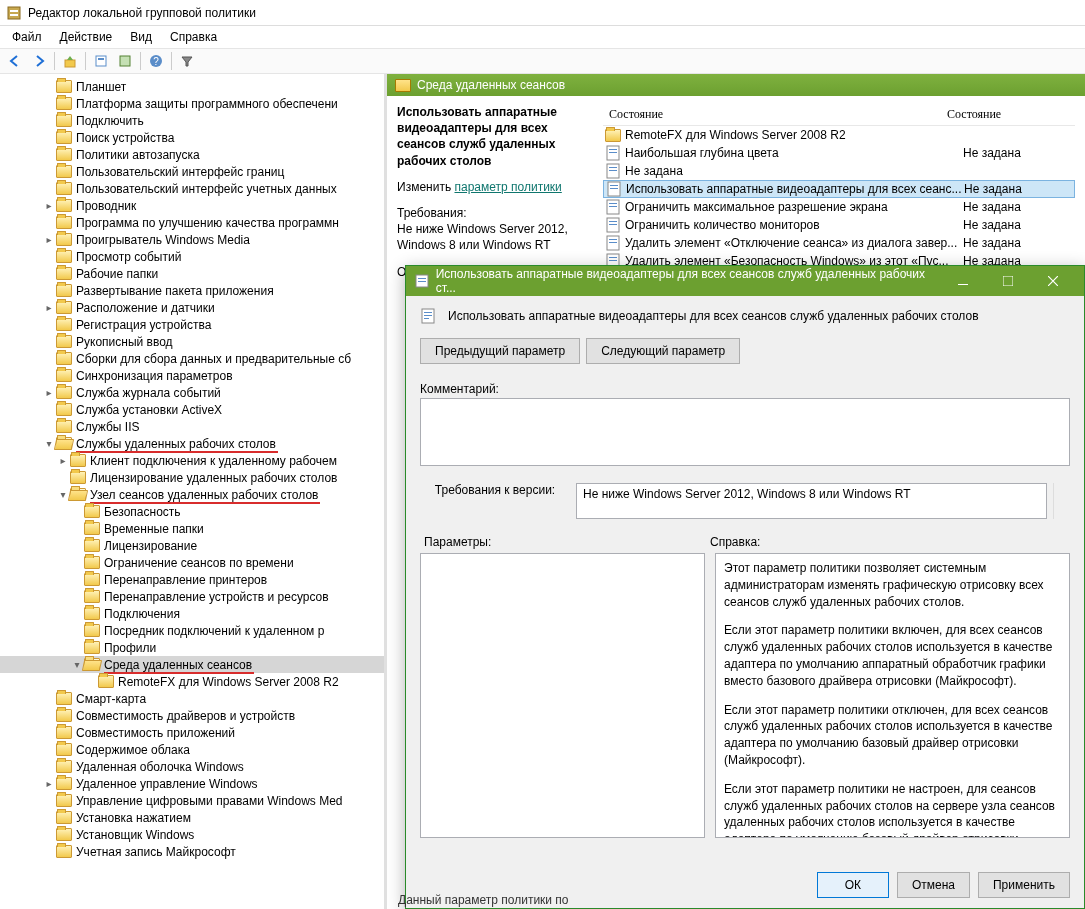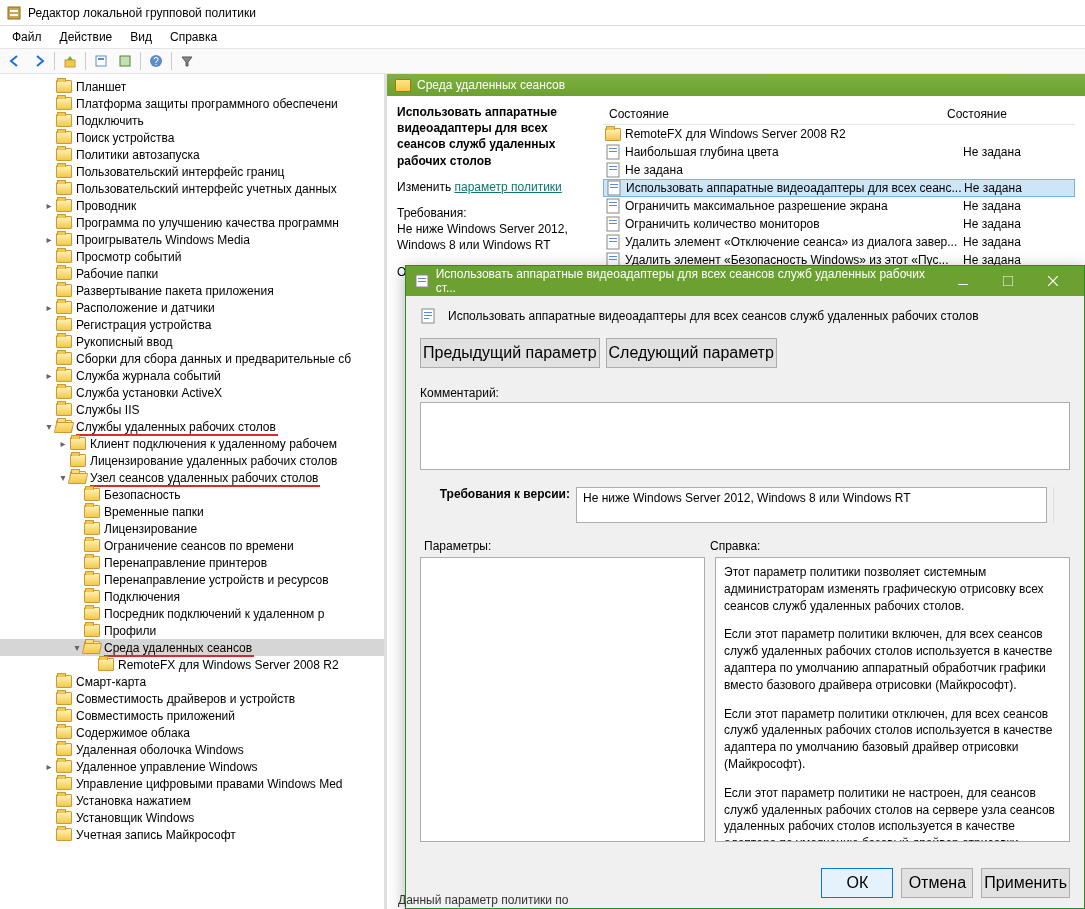--- a/index.html
+++ b/index.html
@@ -29,35 +29,35 @@
   .content-pane { flex:1; position:relative; background:#fff;}
   .cp-header { background: linear-gradient(#7fb13f,#6ca030); color:#fff; height:22px; display:flex; align-items:center; padding:0 8px; gap:6px;}
   .cp-header .folder-icon-hdr { width:16px;height:13px; background:linear-gradient(#ffe38a,#f2c94c); border:1px solid #a47a00; border-radius:1px; position:relative;}
   .cp-body { display:flex; padding: 8px 10px 0 10px; gap:16px;}
   .cp-left { width: 190px; font-size:12px;}
   .cp-left .bold { font-weight:bold; }
   .cp-left .link { color:#0f766e; text-decoration:underline; cursor:pointer;}
   .cp-left p { margin-bottom:10px; line-height:1.35;}
   .cp-list { flex:1; }
   .cp-list-hdr { display:flex; border-bottom:1px solid #e8e8e8;}
-  .cp-list-hdr .col { padding:3px 6px; font-weight:normal;}
+  .cp-list-hdr .col { padding:3px 6px; font-weight:normal;font-family:Liberation Serif, serif;}
   .cp-list-row { display:flex; align-items:center; height:18px; padding-left:2px;}
   .cp-list-row.selected { background:#cde6f7; border:1px solid #7bb3e0;}
   .setting-icon { width:16px;height:16px; margin-right:4px; display:inline-flex; align-items:center; justify-content:center;}
   .col1 { width: 338px; overflow:hidden; text-overflow:ellipsis; white-space:nowrap;}
   .col2 { width: 110px; }
   
   .dialog { position:absolute; left:405px; top:265px; width:680px; height:644px; background:#f0f0f0; border:1px solid #2a8a2a; box-shadow:0 4px 16px rgba(0,0,0,0.3);}
   .dlg-title { height:30px; background:#6ca030; color:#fff; display:flex; align-items:center; padding:0 8px;}
   .dlg-title .spacer-flex { flex:1; }
   .dlg-title .sys-btn { width:46px; height:30px; display:flex;align-items:center;justify-content:center; cursor:pointer;}
   .dlg-inner { padding: 12px 14px; }
   .dlg-name-row { display:flex; align-items:center; gap:8px; margin-bottom:14px;}
   .nav-btns { display:flex; gap:6px; margin-bottom:18px;}
-  .btn { background:#e1e1e1; border:1px solid #adadad; padding:5px 2px; font-size:16px; cursor:pointer;}
+  .btn { background:#e1e1e1; border:1px solid #adadad; padding:5px 14px; font-size:12px; cursor:pointer;}
   .btn.primary { background:#e5f1fb; border-color:#0078d7;}
   .opt-area { display:flex; gap:30px; margin-bottom:14px;}
   .radios { display:flex; flex-direction:column; gap:12px; padding-left:6px;}
   .radios label { display:flex; align-items:center; gap:6px; font-size:12px;}
   .radios input { width:13px;height:13px;}
   .comm-area { flex:1; }
   .comm-area textarea { width:100%; height:68px; resize:none; border:1px solid #abadb3; background:#fff; font-family:inherit; font-size:12px;}
   .req-row { display:flex; gap:6px; align-items:flex-start; margin-bottom:16px;}
   .req-row .req-box { flex:1; height:36px; border:1px solid #abadb3; background:#fff; padding:3px 6px; font-size:12px; overflow:auto;}
   .split-labels { display:flex; margin-bottom:4px;}
@@ -237,20 +237,26 @@
           <span>Рукописный ввод</span>
         </li>
         <li class="tree-row">
           <span class="spacer" style="width:42px"></span>
           <span class="exp"></span>
           <span class="folder-icon folder-closed"></span>
           <span>Сборки для сбора данных и предварительные сб</span>
         </li>
         <li class="tree-row">
           <span class="spacer" style="width:42px"></span>
+          <span class="exp"></span>
+          <span class="folder-icon folder-closed"></span>
+          <span>Синхронизация параметров</span>
+        </li>
+        <li class="tree-row">
+          <span class="spacer" style="width:42px"></span>
           <span class="exp">▸</span>
           <span class="folder-icon folder-closed"></span>
           <span>Служба журнала событий</span>
         </li>
         <li class="tree-row">
           <span class="spacer" style="width:42px"></span>
           <span class="exp"></span>
           <span class="folder-icon folder-closed"></span>
           <span>Служба установки ActiveX</span>
         </li>
@@ -558,21 +564,21 @@
       <button class="btn">Предыдущий параметр</button>
       <button class="btn">Следующий параметр</button>
     </div>
     <div class="opt-area">
       <div class="comm-area">
         <div style="margin-bottom:2px;">Комментарий:</div>
         <textarea style=""></textarea>
       </div>
     </div>
     <div class="req-row">
-      <div style="width:150px;text-align:right;font-weight:bold;">Требования к версии:</div>
+      <div style="width:150px;text-align:center;">Требования к версии:</div>
       <div class="req-box">Не ниже Windows Server 2012, Windows 8 или Windows RT</div>
       <div class="scrollbar-v" style="height:36px;"></div>
     </div>
     <div class="split-labels">
       <div class="l1">Параметры:</div>
       <div>Справка:</div>
     </div>
     <div class="split-row">
       <div class="params-box"></div>
       <div class="help-box">

